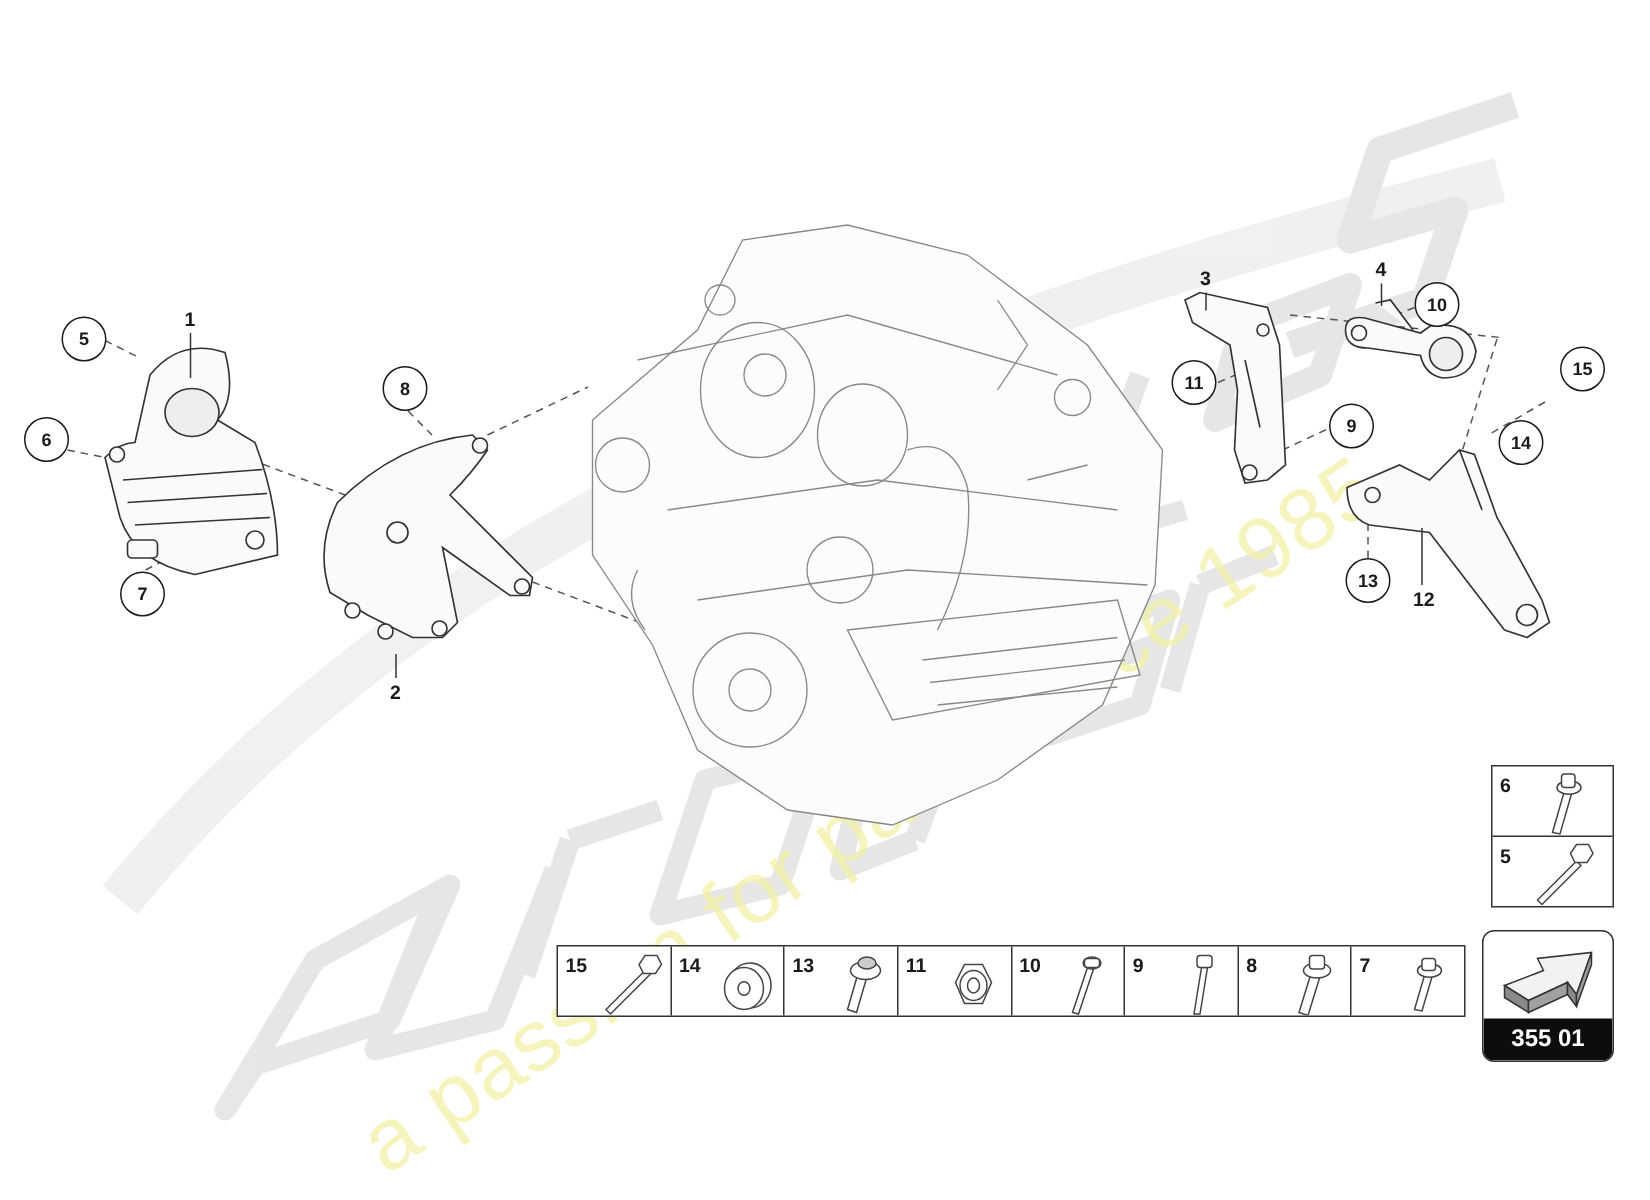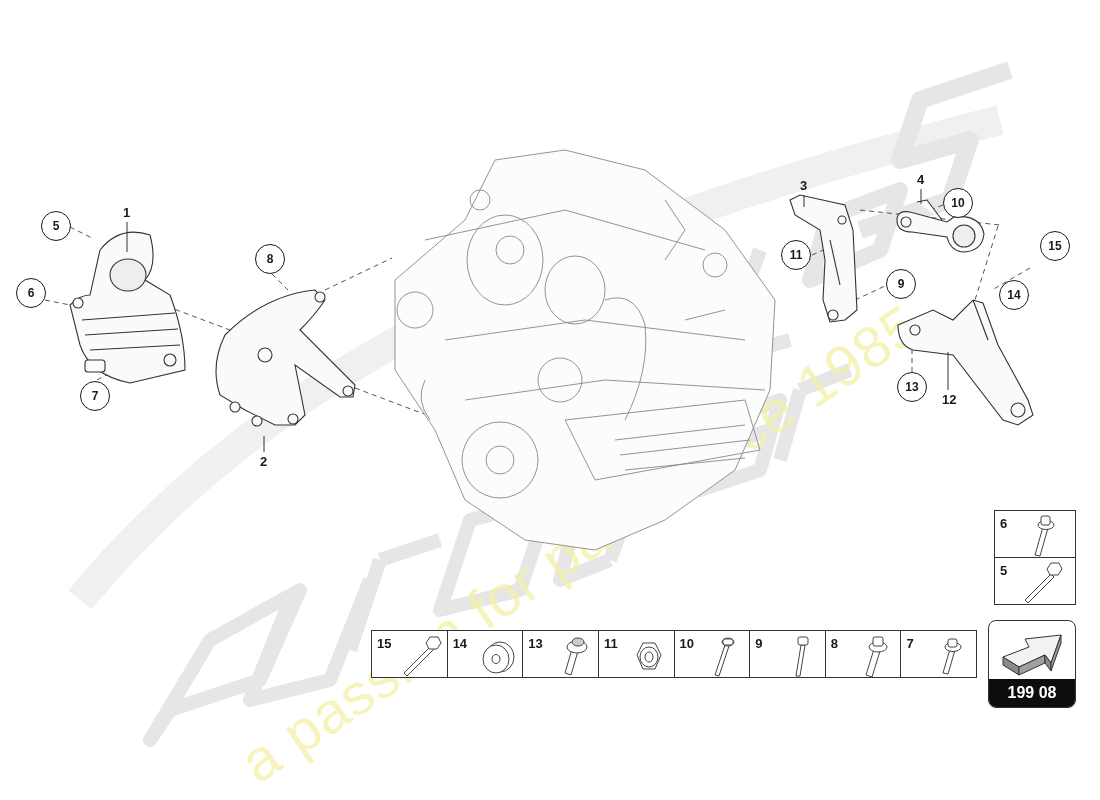--- a/index.html
+++ b/index.html
@@ -299,14 +299,14 @@
 <div class="nav-box">
   <svg class="abs" style="left:10px;top:8px;width:68px;height:50px;" viewBox="0 0 68 50">
     <g stroke="#333" stroke-width="1">
       <polygon points="4,28 30,18 26,10 62,6 52,34 46,26 20,38" fill="#f2f2f2"></polygon>
       <polygon points="4,28 4,36 20,46 20,38" fill="#8a8a8a"></polygon>
       <polygon points="20,38 20,46 46,34 46,26" fill="#a0a0a0"></polygon>
       <polygon points="46,26 46,34 52,42 52,34" fill="#8a8a8a"></polygon>
       <polygon points="52,34 52,42 62,14 62,6" fill="#9a9a9a"></polygon>
     </g>
   </svg>
-  <div class="nav-code">199 08</div>
+  <div class="nav-code">355 01</div>
 </div>
 
 </body></html>

